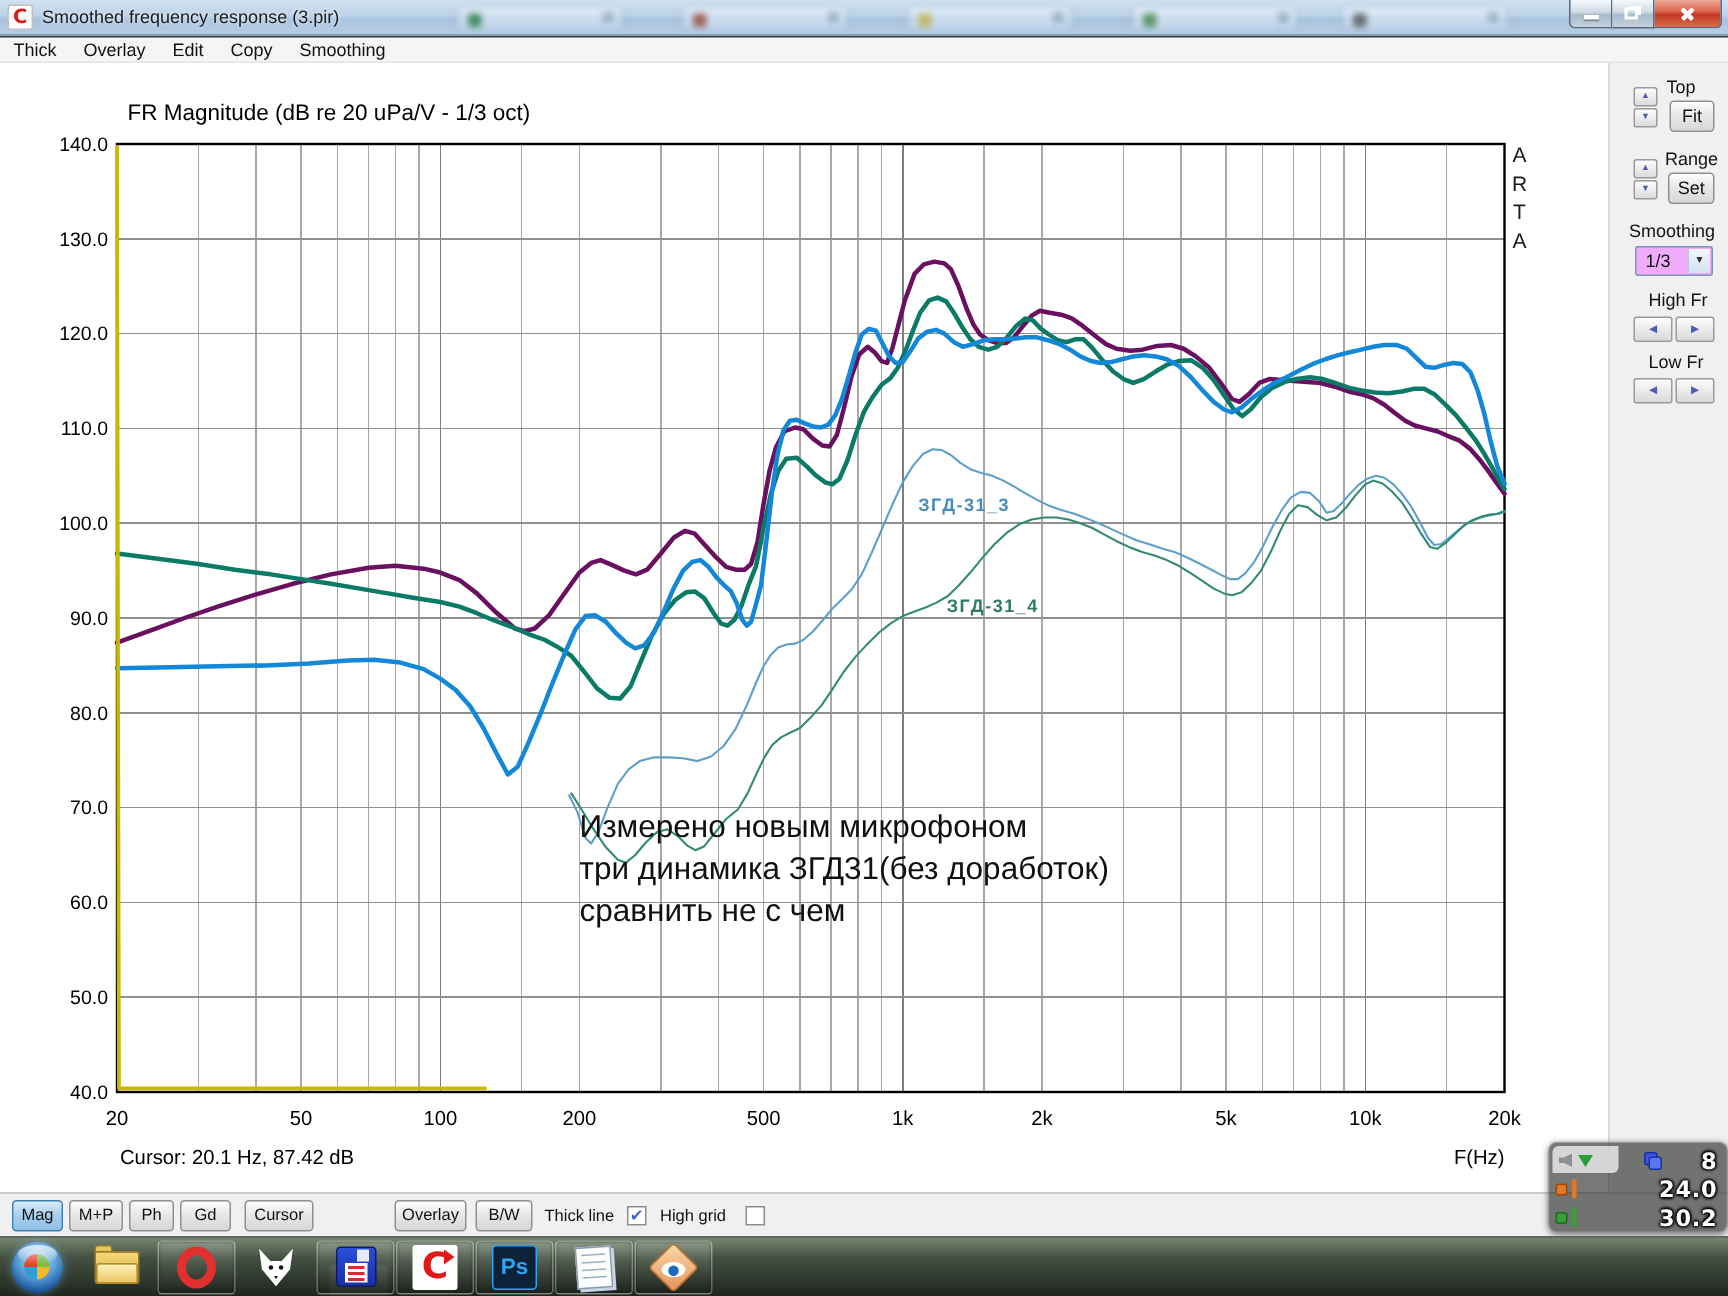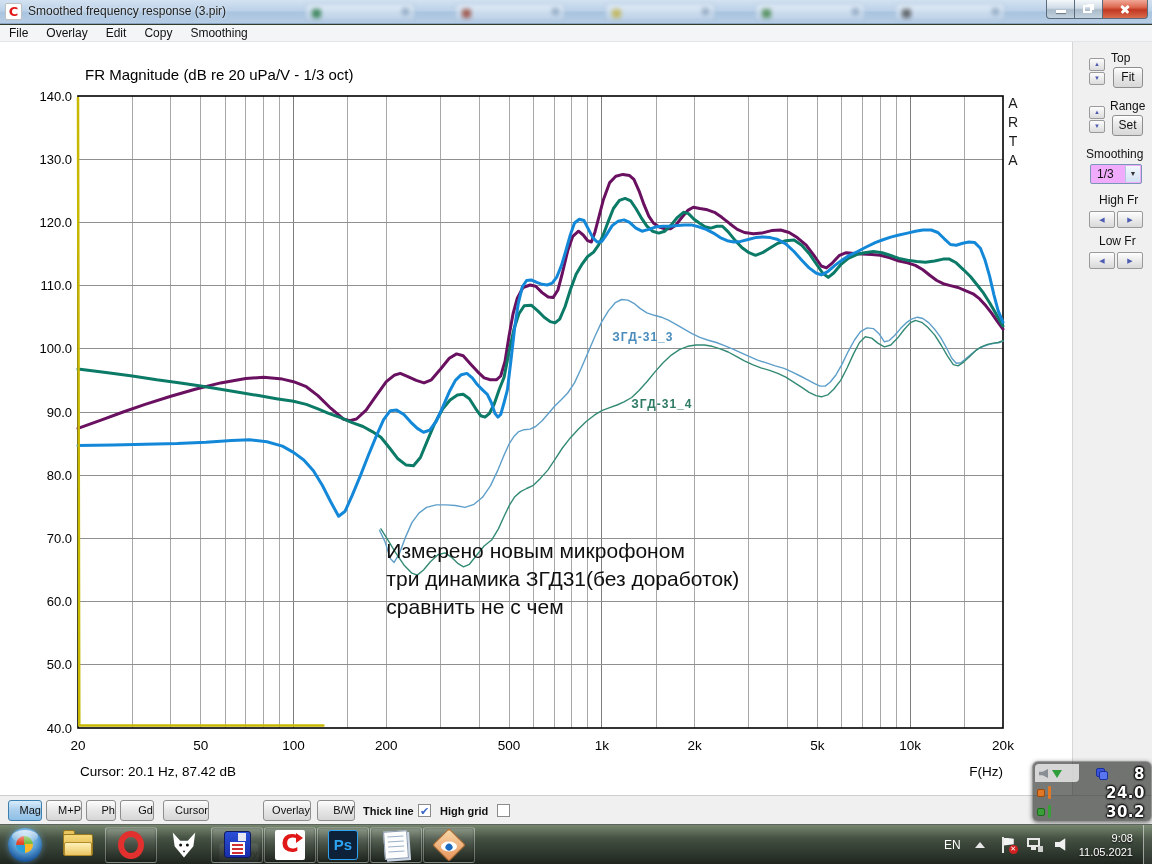--- a/index.html
+++ b/index.html
@@ -66,24 +66,24 @@
     font-size:7px; line-height:16px; text-align:center; color:#333; }
   .arrbtn { position:absolute; width:26px; height:17px; border:1px solid #9a9a9a; border-radius:2px;
     background:linear-gradient(180deg,#fdfdfd,#d9d9d9); font-size:7px; text-align:center;
     line-height:15px; color:#4d5bb0; }
 
   
   .toolbar { position:absolute; left:0; top:795px; width:1152px; height:29px;
     background:#f0f0f0; border-top:1px solid #cfcfcf; }
   .tbtn { position:absolute; top:4px; height:21px; border:1px solid #8e8e8e; border-radius:3px;
     background:linear-gradient(180deg,#fdfdfd,#e6e6e6 50%,#d6d6d6);
-    font-size:11px; color:#111; text-align:right; line-height:19px; }
+    font-size:11px; color:#111; text-align:center; line-height:19px; }
   .tbtn.active { background:linear-gradient(180deg,#d8ecfb,#a8cdec 50%,#8fbfe6);
     border-color:#3c7fb1; }
-  .cb-label { position:absolute; top:9px; font-size:11px; color:#111;font-weight:bold; }
+  .cb-label { position:absolute; top:9px; font-size:11px; color:#111; }
   .cbox { position:absolute; top:8px; width:13px; height:13px; background:#fff;
     border:1px solid #8b8b8b; font-size:11px; line-height:12px; text-align:center; color:#3b67c8; }
 
   
   .gadget { position:absolute; left:1032px; top:761px; width:120px; height:61px;
     background:rgba(35,38,35,.62); border:1px solid rgba(255,255,255,.25); border-radius:6px;
     box-shadow:0 1px 4px rgba(0,0,0,.5); z-index:5; }
   .grow { position:absolute; left:4px; right:6px; height:19px; display:flex; align-items:center; }
   .gval { margin-left:auto; font:bold 15px/18px "DejaVu Sans",sans-serif; color:#fff;
     text-shadow:-1px 0 2px #000,1px 0 2px #000,0 -1px 2px #000,0 1px 2px #000; letter-spacing:.5px; }
@@ -204,21 +204,21 @@
           <div class="glyph-max"></div>
         </div>
       <div class="wbtn wb-close">
           <div class="glyph-x1"></div>
           <div class="glyph-x2"></div>
         </div>
     </div>
   </div>
 
   <div class="menubar" id="menubar">
-      <div class="menu-item">File</div>
+      <div class="menu-item">Thick</div>
       <div class="menu-item">Overlay</div>
       <div class="menu-item">Edit</div>
       <div class="menu-item">Copy</div>
       <div class="menu-item">Smoothing</div>
     </div>
 
   <div class="client">
     <svg id="chart-svg" width="1072" height="753" viewBox="0 0 1072 753">
         <line x1="132.29480487550168" y1="54" x2="132.29480487550168" y2="686" stroke="#a8a8a8" stroke-width="1" shape-rendering="crispEdges"></line>
         <line x1="170.8175819963942" y1="54" x2="170.8175819963942" y2="686" stroke="#a8a8a8" stroke-width="1" shape-rendering="crispEdges"></line>
@@ -420,34 +420,14 @@
           <i></i>
         </div>
     </div>
     <div class="tb-slot framed">
       <div class="ico-fstone">
           <div class="eye"></div>
           <div class="pupil"></div>
         </div>
     </div>
 
-    <div class="tray">
-      <span class="tray-lang">EN</span>
-      <span class="tray-up"></span>
-      <span class="tray-flag">
-        <span class="pole"></span>
-          <span class="cloth"></span>
-          <span class="err">✕</span>
-      </span>
-      <span class="tray-net">
-          <span class="scr"></span>
-          <span class="std"></span>
-          <span class="plg"></span>
-        </span>
-      <span class="tray-spk"></span>
-      <span class="tray-clock">
-        <div>9:08</div>
-        <div>11.05.2021</div>
-      </span>
-      <span class="show-desktop"></span>
-    </div>
   </div>
 </div>
 
 </body></html>

